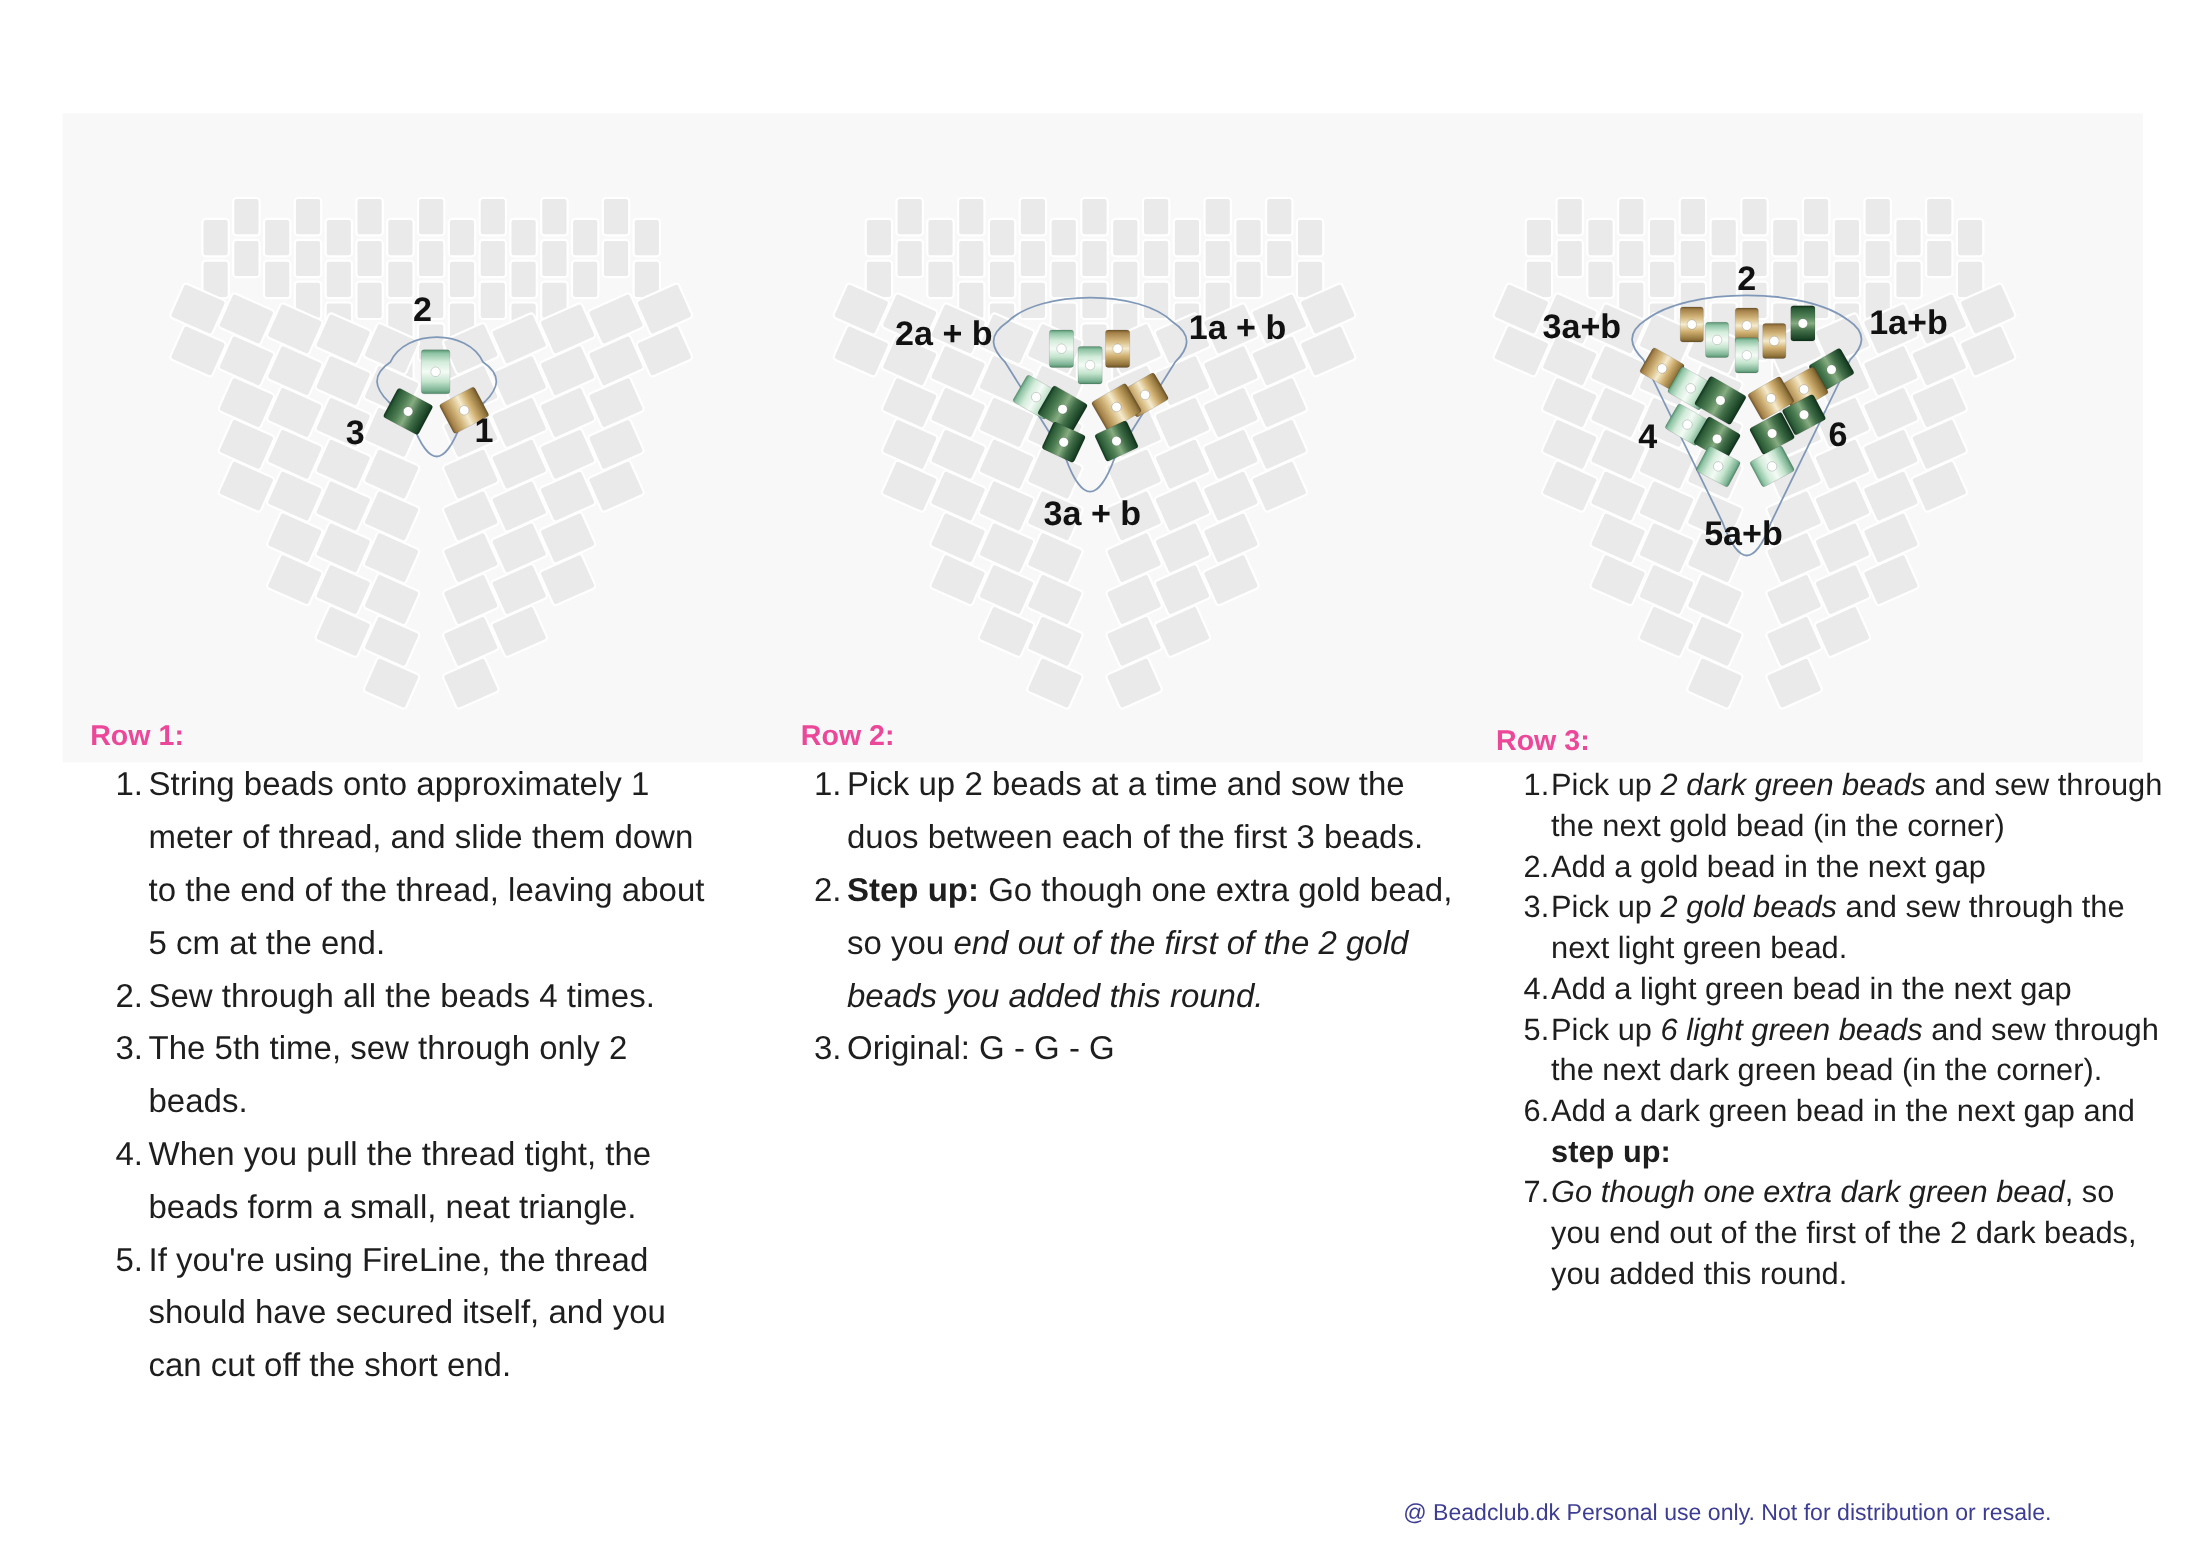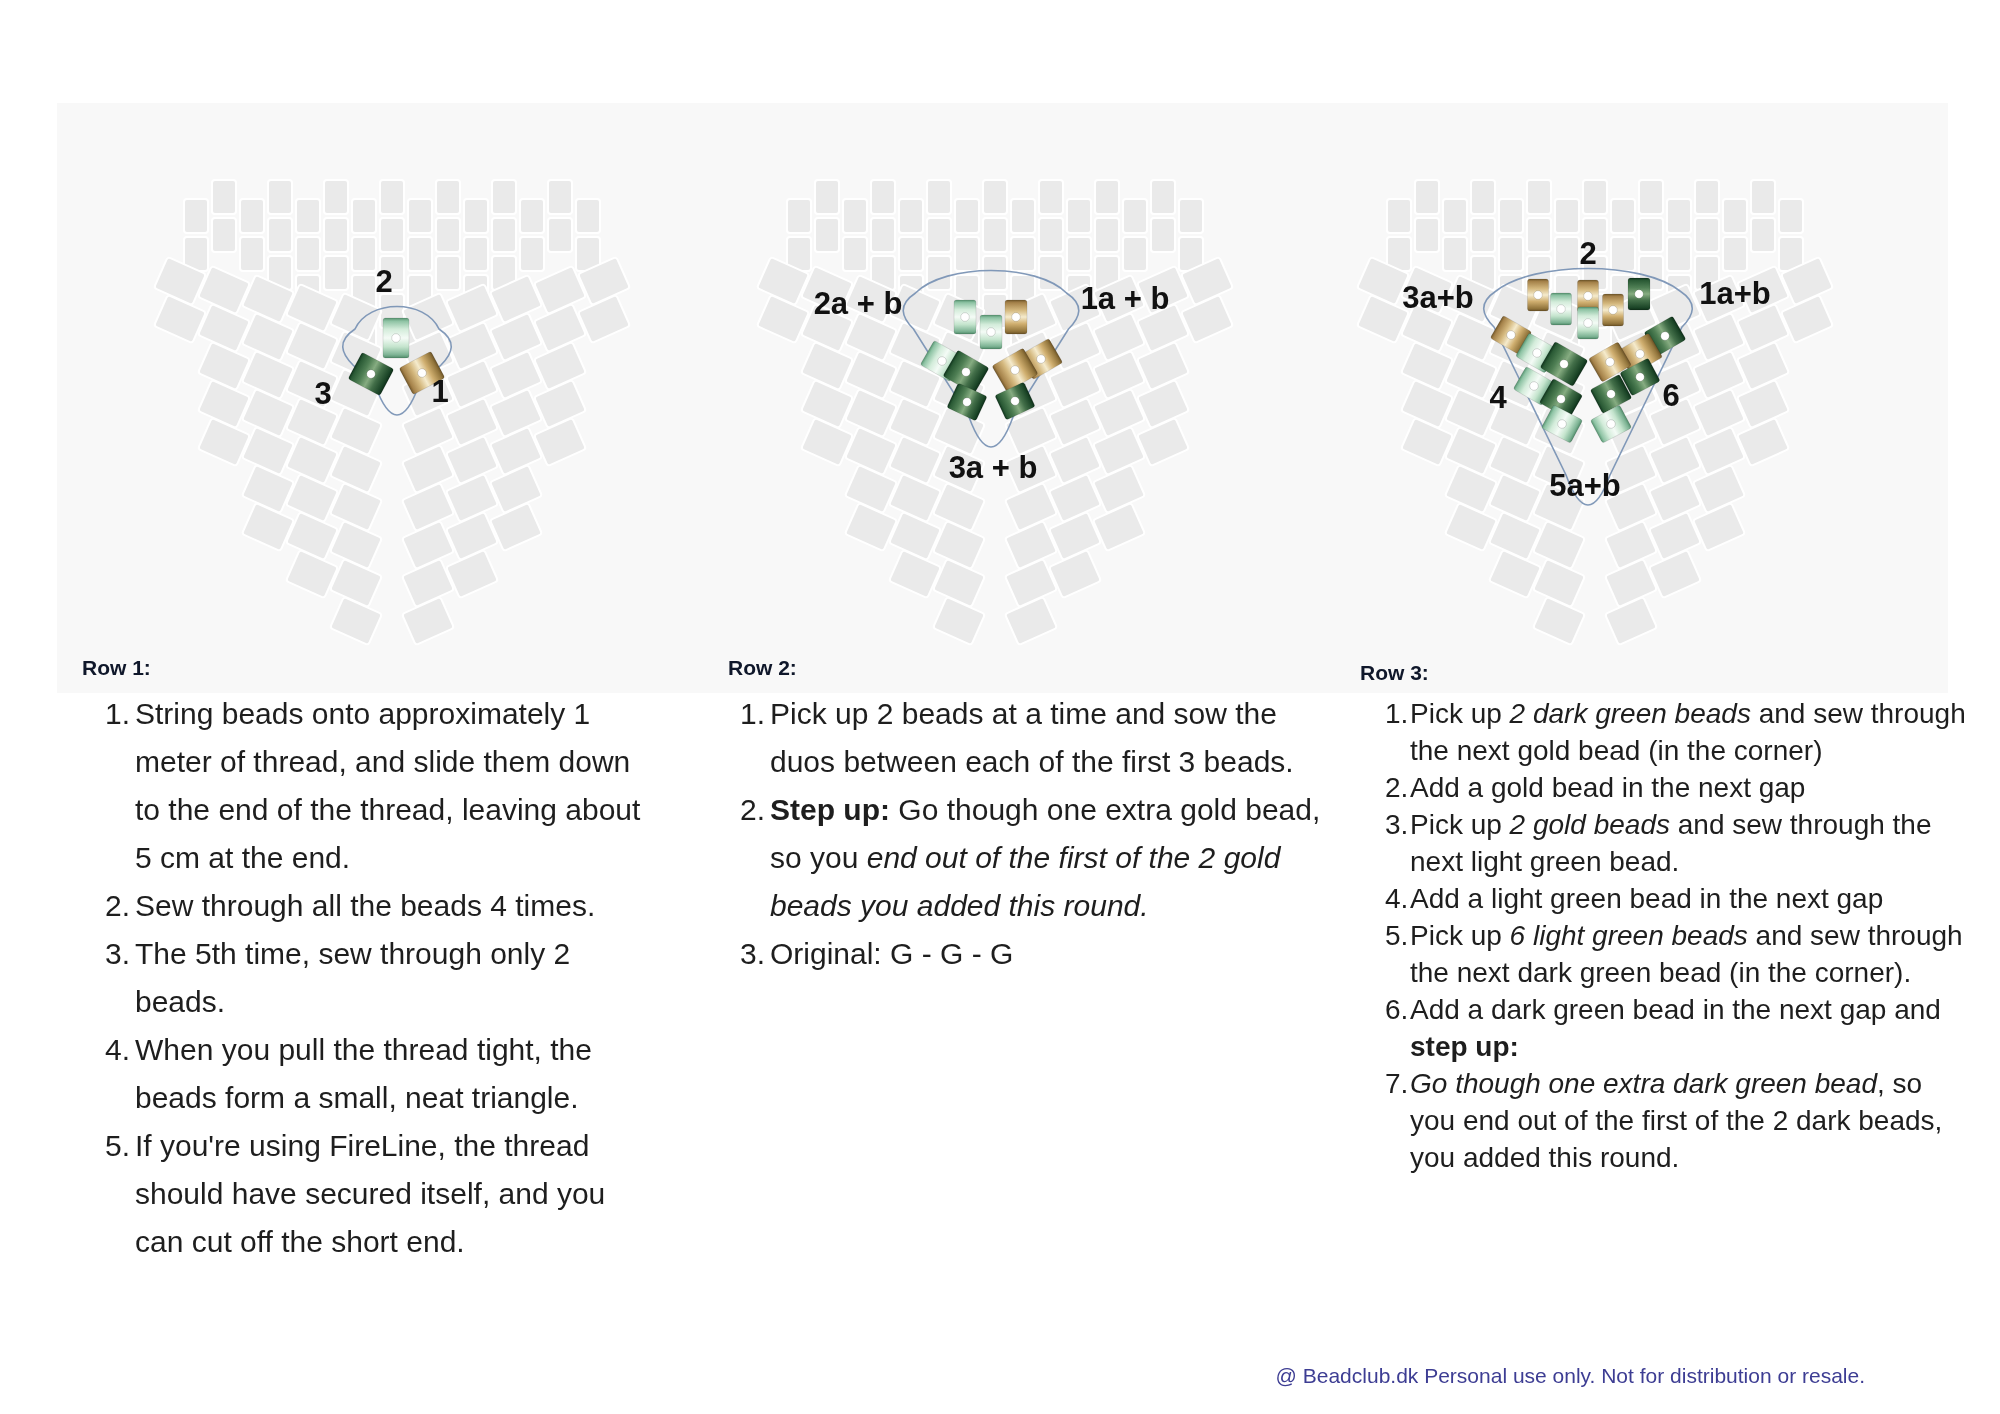--- a/index.html
+++ b/index.html
@@ -6,21 +6,21 @@
   .page{position:relative;width:2000px;height:1414px;background:#ffffff;overflow:hidden;
         font-family:"Liberation Sans",sans-serif;color:#1e1e1e;}
   .diagram-band-bg{position:absolute;left:57px;top:103px;width:1891px;height:590px;background:#f8f8f8;}
   .panel{position:absolute;top:95px;width:635px;height:1290px;}
   .p1{left:60px;} .p2{left:695px;} .p3{left:1330px;}
   .diagram{position:absolute;left:0;top:0;}
   .text{position:absolute;}
   .p1 .text{left:22px;top:553px;width:578px;}
   .p2 .text{left:33px;top:553px;width:617px;}
   .p3 .text{left:30px;top:558px;width:610px;}
-  .heading{margin:0;font-size:21px;font-weight:700;color:#0f172a;line-height:40px;}
+  .heading{margin:0;font-size:26px;font-weight:700;color:#ec4899;line-height:40px;}
   .list{margin-top:2px;}
   .p1 .list{padding-left:23px;}
   .p2 .list{padding-left:12px;}
   .p3 .list{padding-left:25px;}
   .li{display:flex;font-size:30px;line-height:48px;}
   .p3 .li{font-size:28px;line-height:37px;}
   .num{flex:none;width:30px;}
   .p3 .num{width:25px;}
   .body{flex:1;}
   .i{font-style:italic;}

